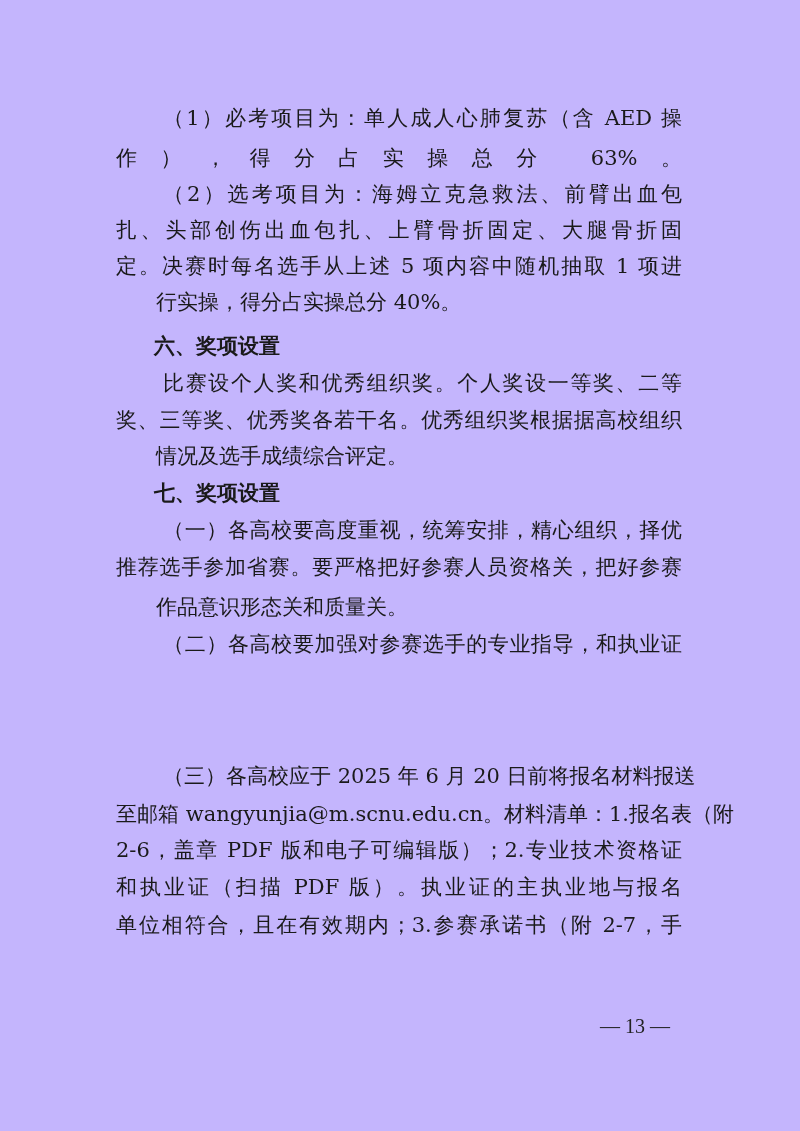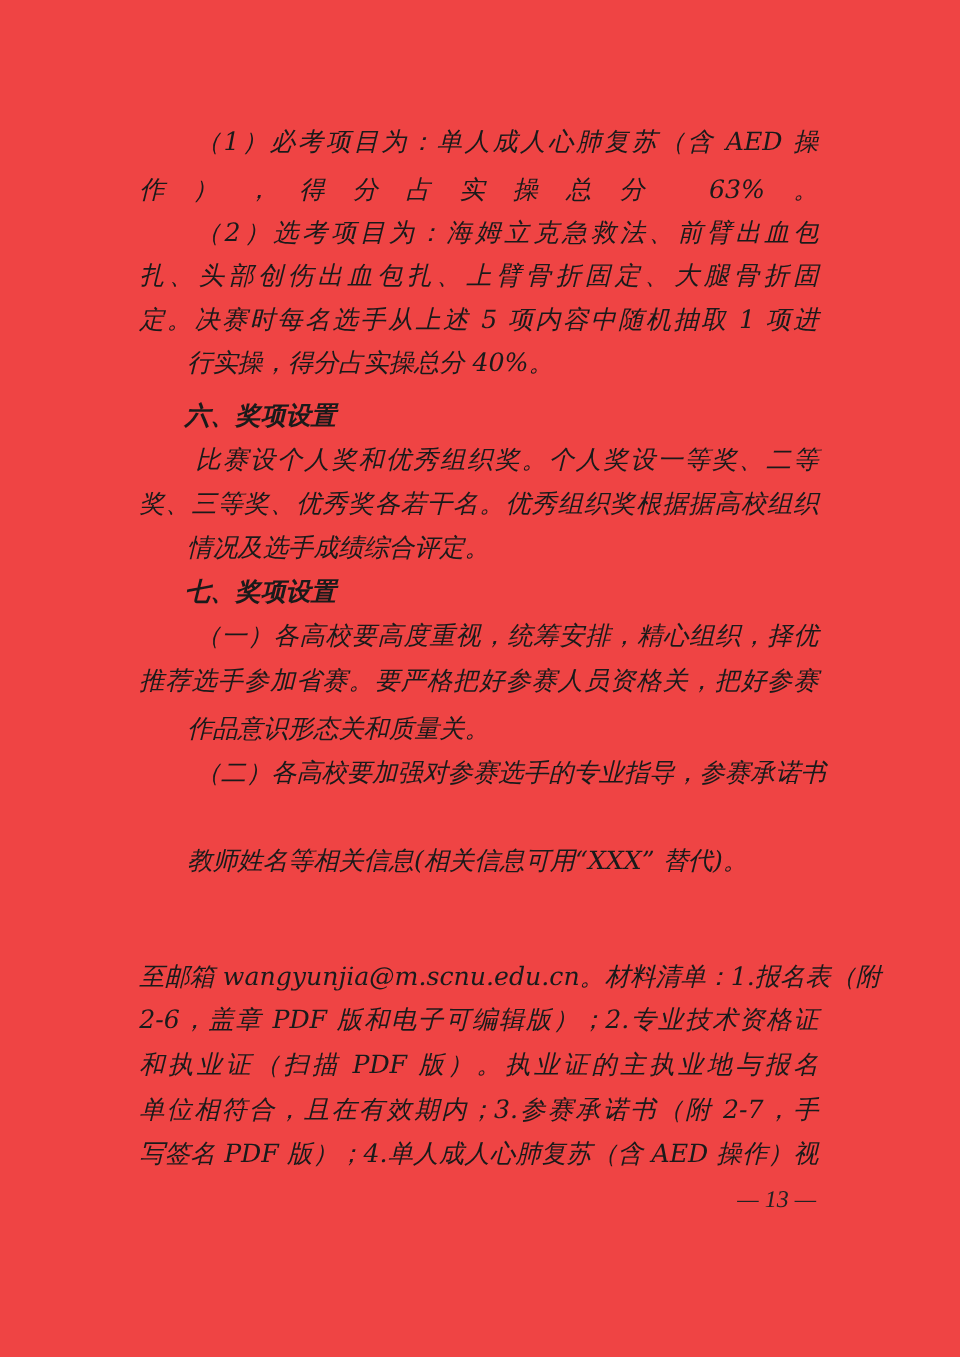--- a/index.html
+++ b/index.html
@@ -1,38 +1,37 @@
 <!DOCTYPE html>
 <html><head>
   <meta charset="utf-8">
   <style>
     html, body { margin: 0; padding: 0; background: #ffffff; }
     body { width: 800px; height: 1131px; position: relative; overflow: hidden; }
     .page {
       position: absolute; left: 0; top: 0; width: 800px; height: 1131px;
-      background: #ef4444; color: #1a1a1a;
+      background: #c4b5fd; color: #1a1a1a;
       font-family: "DejaVu Serif", "Liberation Serif", serif;
-      font-style: italic;
     }
     .line {
       position: absolute; left: 116px; width: 566px;
       font-size: 21px; line-height: 28px; height: 28px;
       white-space: nowrap; text-align: justify; text-align-last: justify;
       letter-spacing: 0px;
     }
     .line.indent { left: 163px; width: 519px; }
     .line.last { text-align-last: left; margin-left: 40px; }
     .heading {
       position: absolute; left: 154px; font-size: 21px; line-height: 28px;
       font-weight: bold; white-space: nowrap;
       font-family: "DejaVu Sans", "Liberation Sans", sans-serif;
     }
     .page-number {
-      position: absolute; left: 600px; top: 987px; width: 80px;
-      font-size: 20px; line-height: 26px; text-align: right; white-space: nowrap;
+      position: absolute; left: 600px; top: 1013px; width: 80px;
+      font-size: 20px; line-height: 26px; text-align: left; white-space: nowrap;
       font-family: "Liberation Serif", "DejaVu Serif", serif; color: #222;
     }
   </style>
 </head>
 <body>
 
 <div class="page">
 
   <div class="line indent" style="top:104px">（1）必考项目为：单人成人心肺复苏（含 AED 操</div>
   <div class="line" style="top:144px">作），得分占实操总分 63%。</div>
@@ -45,23 +44,22 @@
   <div class="heading" style="top:332px">六、奖项设置</div>
   <div class="line indent" style="top:369px">比赛设个人奖和优秀组织奖。个人奖设一等奖、二等</div>
   <div class="line" style="top:406px">奖、三等奖、优秀奖各若干名。优秀组织奖根据据高校组织</div>
   <div class="line last" style="top:442px">情况及选手成绩综合评定。</div>
 
   <div class="heading" style="top:479px">七、奖项设置</div>
   <div class="line" style="top:553px">推荐选手参加省赛。要严格把好参赛人员资格关，把好参赛</div>
   <div class="line indent" style="top:516px">（一）各高校要高度重视，统筹安排，精心组织，择优</div>
   <div class="line last" style="top:593px">作品意识形态关和质量关。</div>
 
-  <div class="line indent" style="top:630px">（二）各高校要加强对参赛选手的专业指导，参赛承诺书</div>
-  <div class="line last" style="top:703px">教师姓名等相关信息(相关信息可用“XXX” 替代)。</div>
+  <div class="line indent" style="top:630px">（二）各高校要加强对参赛选手的专业指导，和执业证</div>
 
+  <div class="line indent" style="top:762px">（三）各高校应于 2025 年 6 月 20 日前将报名材料报送</div>
   <div class="line" style="top:800px">至邮箱 wangyunjia@m.scnu.edu.cn。材料清单：1.报名表（附</div>
   <div class="line" style="top:836px">2-6，盖章 PDF 版和电子可编辑版）；2.专业技术资格证</div>
   <div class="line" style="top:873px">和执业证（扫描 PDF 版）。执业证的主执业地与报名</div>
   <div class="line" style="top:911px">单位相符合，且在有效期内；3.参赛承诺书（附 2-7，手</div>
-  <div class="line" style="top:947px">写签名 PDF 版）；4.单人成人心肺复苏（含 AED 操作）视</div>
 
   <div class="page-number">— 13 —</div>
 </div>
 
 </body></html>

